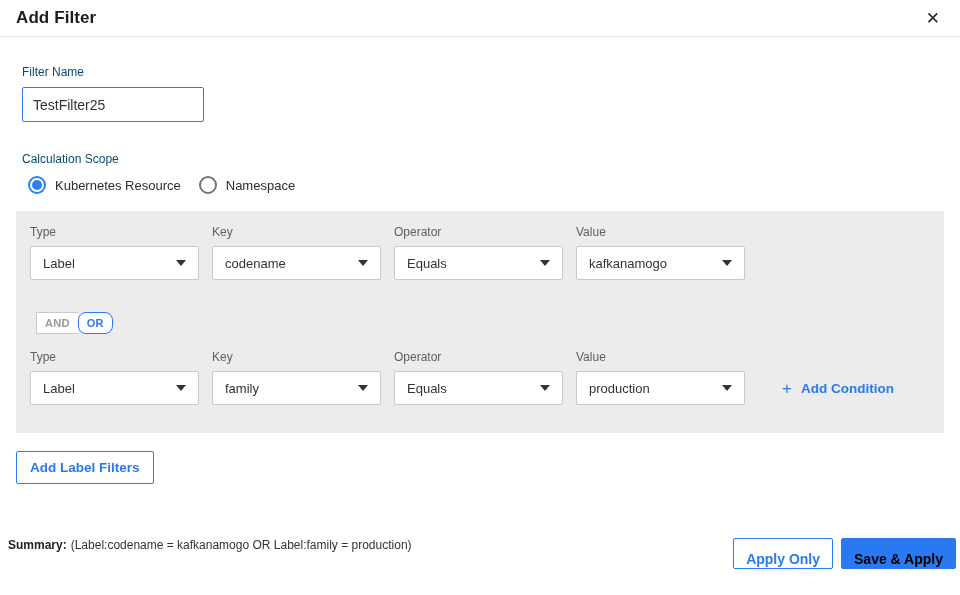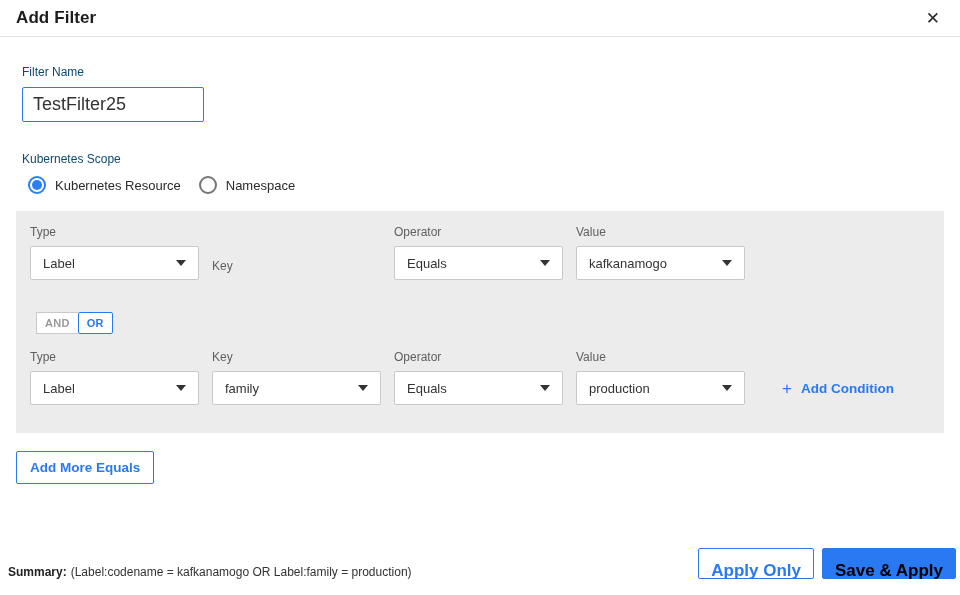--- a/index.html
+++ b/index.html
@@ -43,21 +43,21 @@
     margin-left: 6px;
   }
   .filter-name-input {
     display: block;
     margin: 8px 0 0 6px;
     width: 182px;
     height: 35px;
     border: 1.5px solid #2879f2;
     border-radius: 2px;
     padding: 0 10px;
-    font-size: 18px;
+    font-size: 14px;
     font-family: "Liberation Sans", sans-serif;
     color: #333;
     outline: none;
   }
   .scope-section { margin-top: 30px; }
   .radio-row {
     display: flex;
     align-items: center;
     margin: 10px 0 0 12px;
   }
@@ -142,21 +142,21 @@
     letter-spacing: .3px;
   }
   .logic-btn.off {
     border: 1px solid #c9c9c9;
     border-right: none;
     color: #9a9a9a;
   }
   .logic-btn.on {
     border: 1.5px solid #2879f2;
     color: #2879f2;
-    border-radius: 2px;
+    border-radius: 8px;
   }
   .add-condition {
     display: flex;
     align-items: center;
     margin: 0 0 8px 24px;
     color: #2879f2;
     cursor: pointer;
     white-space: nowrap;
   }
   .add-condition .plus {
@@ -179,34 +179,34 @@
     font-family: "Liberation Sans", sans-serif;
     font-size: 13.5px;
     font-weight: 700;
     padding: 0 13px;
     height: 33px;
     cursor: pointer;
   }
   
   .modal-footer {
     position: absolute;
-    left: 0; right: 0; bottom: 4px;
-    display: flex;
-    align-items: flex-end;
+    left: 0; right: 0; bottom: 14px;
+    display: flex;
+    align-items: flex-start;
     justify-content: space-between;
     padding: 0 4px 12px 8px;
   }
   .summary { font-size: 12px; color: #333; }
   .summary .summary-label { font-weight: 700; color: #222; margin-right: 4px; }
   .footer-actions { display: flex; align-items: center; }
   .btn {
     height: 31px;
     border-radius: 2px;
     font-family: "Liberation Sans", sans-serif;
-    font-size: 17px;
+    font-size: 14px;
     font-weight: 700;
     padding: 12px 12px;
     cursor: pointer;
   }
   .btn-outline {
     background: #fff;
     border: 1px solid #2879f2;
     color: #2879f2;
     margin-right: 8px;
   }
@@ -223,21 +223,21 @@
   <div class="modal-title">Add Filter</div>
   <button class="close-btn">✕</button>
 </div>
 
 <div class="modal-body">
 
   <div class="field-label">Filter Name</div>
   <input class="filter-name-input" type="text" value="TestFilter25" style="">
 
   <div class="scope-section">
-    <div class="field-label">Kubernetes Scope</div>
+    <div class="field-label">Calculation Scope</div>
     <div class="radio-row">
       <div class="radio-option">
         <span class="radio-circle selected"></span>
         <span class="radio-label">Kubernetes Resource</span>
       </div>
       <div class="radio-option">
         <span class="radio-circle"></span>
         <span class="radio-label">Namespace</span>
       </div>
     </div>
@@ -248,20 +248,24 @@
     <div class="cond-row">
       <div class="cond-field">
         <div class="cond-label">Type</div>
         <div class="dropdown">
           <span>Label</span>
           <span class="caret"></span>
         </div>
       </div>
       <div class="cond-field">
         <div class="cond-label">Key</div>
+        <div class="dropdown">
+          <span>codename</span>
+          <span class="caret"></span>
+        </div>
       </div>
       <div class="cond-field">
         <div class="cond-label">Operator</div>
         <div class="dropdown">
           <span>Equals</span>
           <span class="caret"></span>
         </div>
       </div>
       <div class="cond-field">
         <div class="cond-label">Value</div>
@@ -307,21 +311,21 @@
         </div>
       </div>
       <div class="add-condition">
         <span class="plus">+</span>
         <span class="txt">Add Condition</span>
       </div>
     </div>
 
   </div>
 
-  <button class="add-more-btn">Add More Equals</button>
+  <button class="add-more-btn">Add Label Filters</button>
 
 </div>
 
 <div class="modal-footer">
   <div class="summary">
     <span class="summary-label">Summary:</span><span>(Label:codename = kafkanamogo OR Label:family = production)</span>
   </div>
   <div class="footer-actions">
     <button class="btn btn-outline">Apply Only</button>
     <button class="btn btn-primary">Save &amp; Apply</button>

